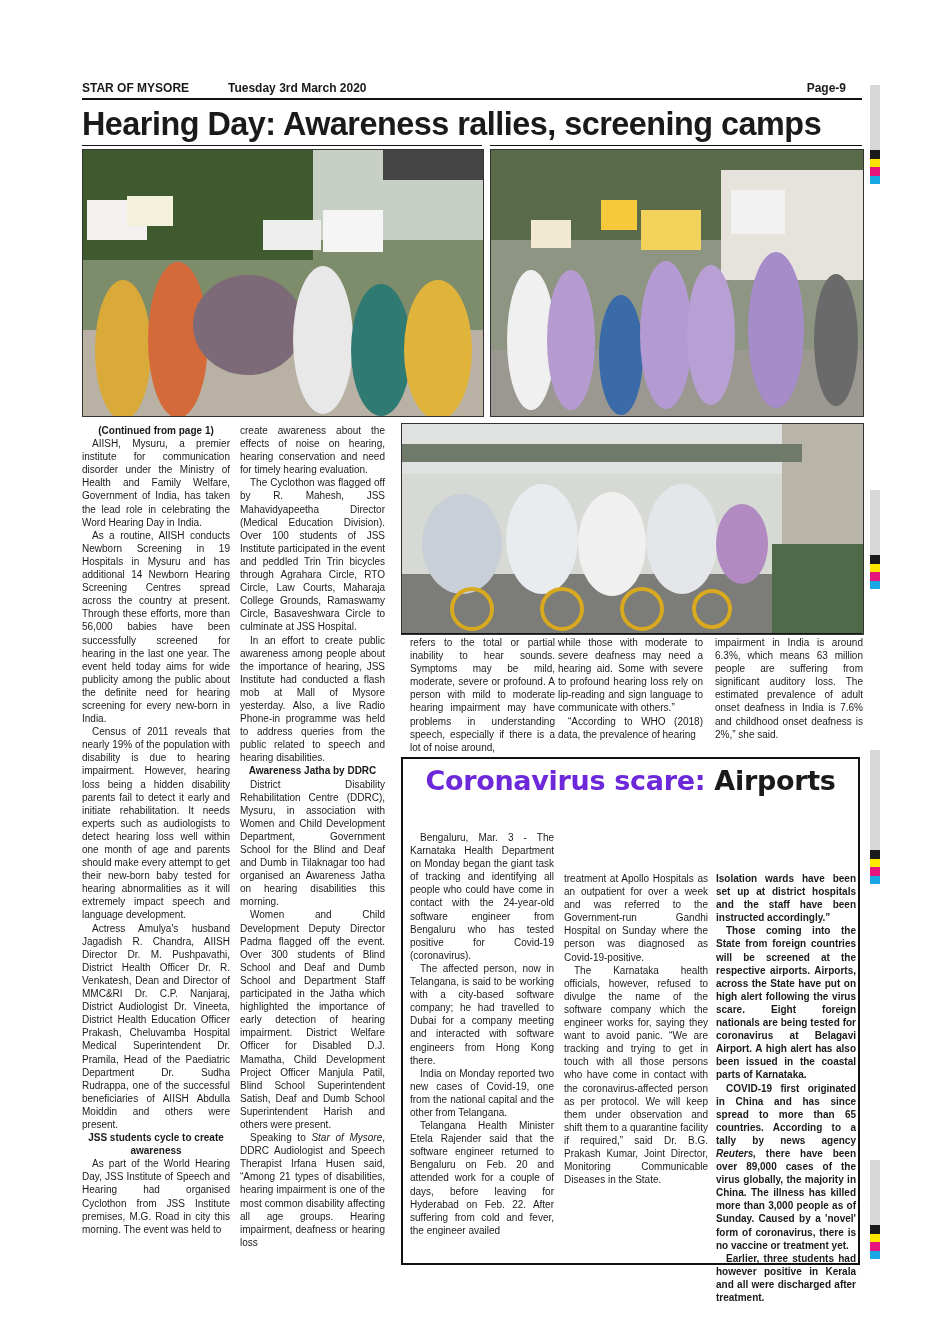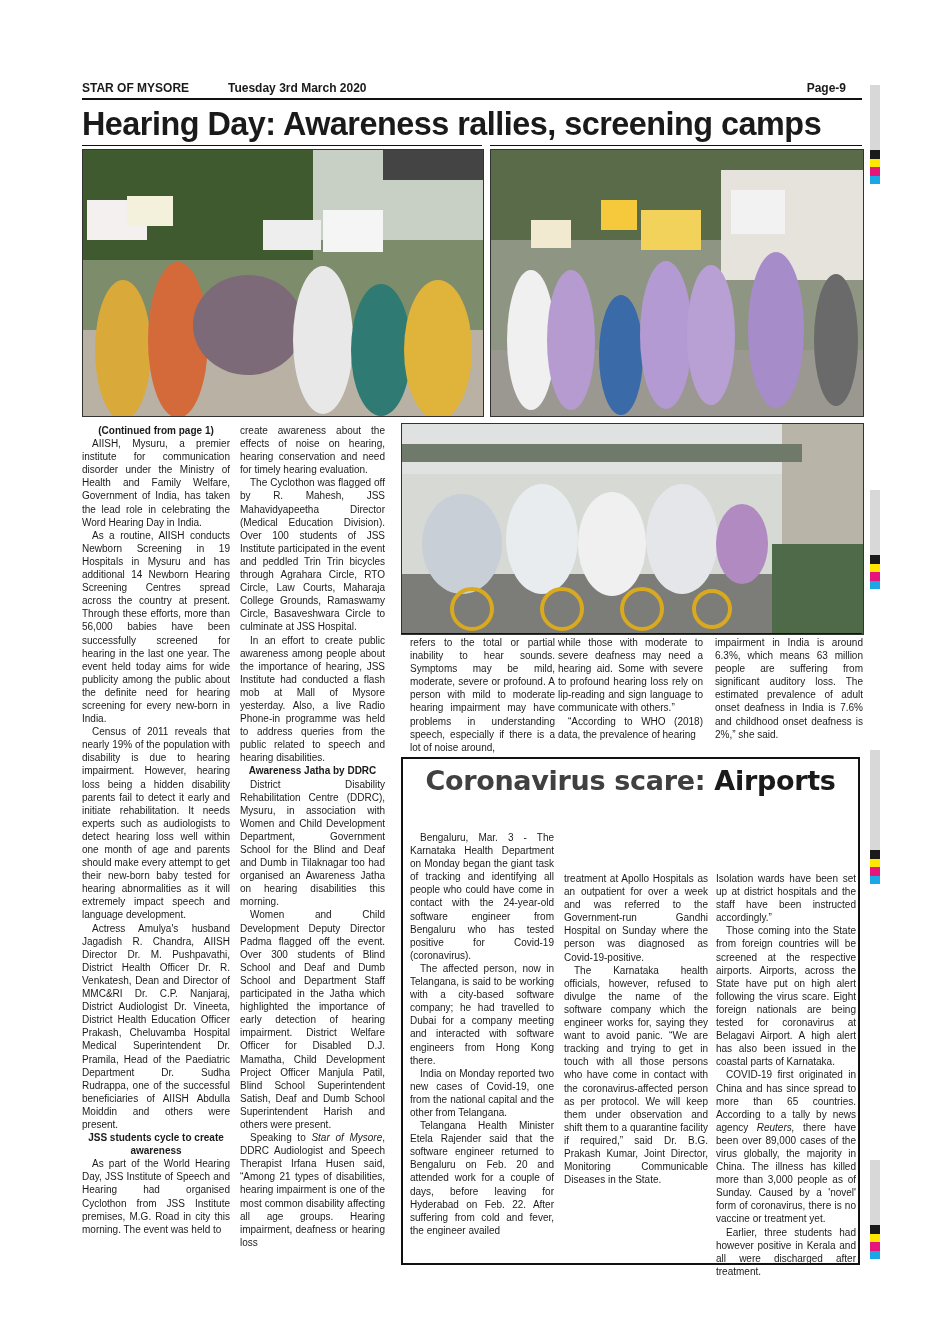--- a/index.html
+++ b/index.html
@@ -22,28 +22,28 @@
   .col p.cont { text-indent: 0; }
   .col .sub { font-weight: bold; text-align: center; text-indent: 0; }
   .col1 { left: 82px; top: 424px; width: 148px; }
   .col2 { left: 240px; top: 424px; width: 145px; }
   .col3 { left: 401px; top: 636px; width: 145px; margin-left: 9px; }
   .col4 { left: 558px; top: 636px; width: 145px; }
   .col5 { left: 715px; top: 636px; width: 148px; }
   .rule-mid { position: absolute; left: 401px; top: 633px; width: 461px; height: 1px; background: #111; }
   .box { position: absolute; left: 401px; top: 757px; width: 459px; height: 508px; border: 2px solid #111; box-sizing: border-box; }
   .box-h1 { position: absolute; left: 0; top: 6px; width: 100%; text-align: center; font-family: "DejaVu Sans", sans-serif; font-weight: bold; font-size: 27px; line-height: 32px; white-space: nowrap; letter-spacing: -0.3px; }
-  .box-h1 .red { color: #404040; }
+  .box-h1 .red { color: #6d28d9; }
   .box-h2 { position: absolute; left: 0; top: 39px; width: 100%; text-align: center; font-family: "DejaVu Sans", sans-serif; font-weight: bold; font-size: 27px; line-height: 32px; white-space: nowrap; letter-spacing: -0.3px; }
   .bcol { position: absolute; top: 72px; font-size: 10px; line-height: 13.1px; text-align: justify; }
   .bcol p { margin: 0; text-indent: 10px; }
   .bcol p.cont { text-indent: 0; margin-top: 41px; }
   .bcol1 { left: 7px; width: 144px; }
   .bcol2 { left: 161px; width: 144px; }
-  .bcol3 { left: 313px; width: 140px; }
+  .bcol3 { left: 313px; width: 140px; font-weight: bold; }
   .reg { position: absolute; left: 870px; width: 10px; }
   .reg .gray { background: #d8d8d8; }
   .reg .k { background: #1a1a1a; height: 9px; }
   .reg .y { background: #ffe600; height: 8px; }
   .reg .m { background: #e6157c; height: 9px; }
   .reg .c { background: #1aa7e6; height: 8px; }
 </style>
 </head>
 <body>
 

